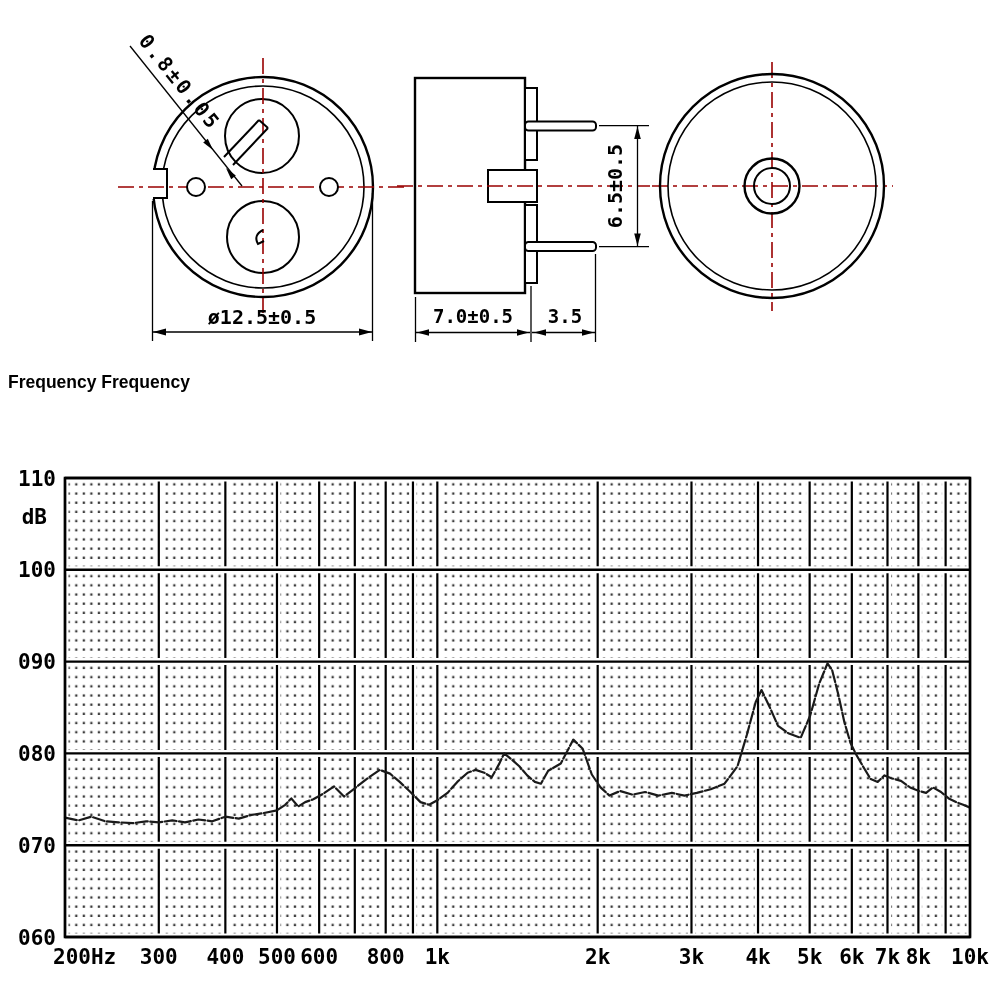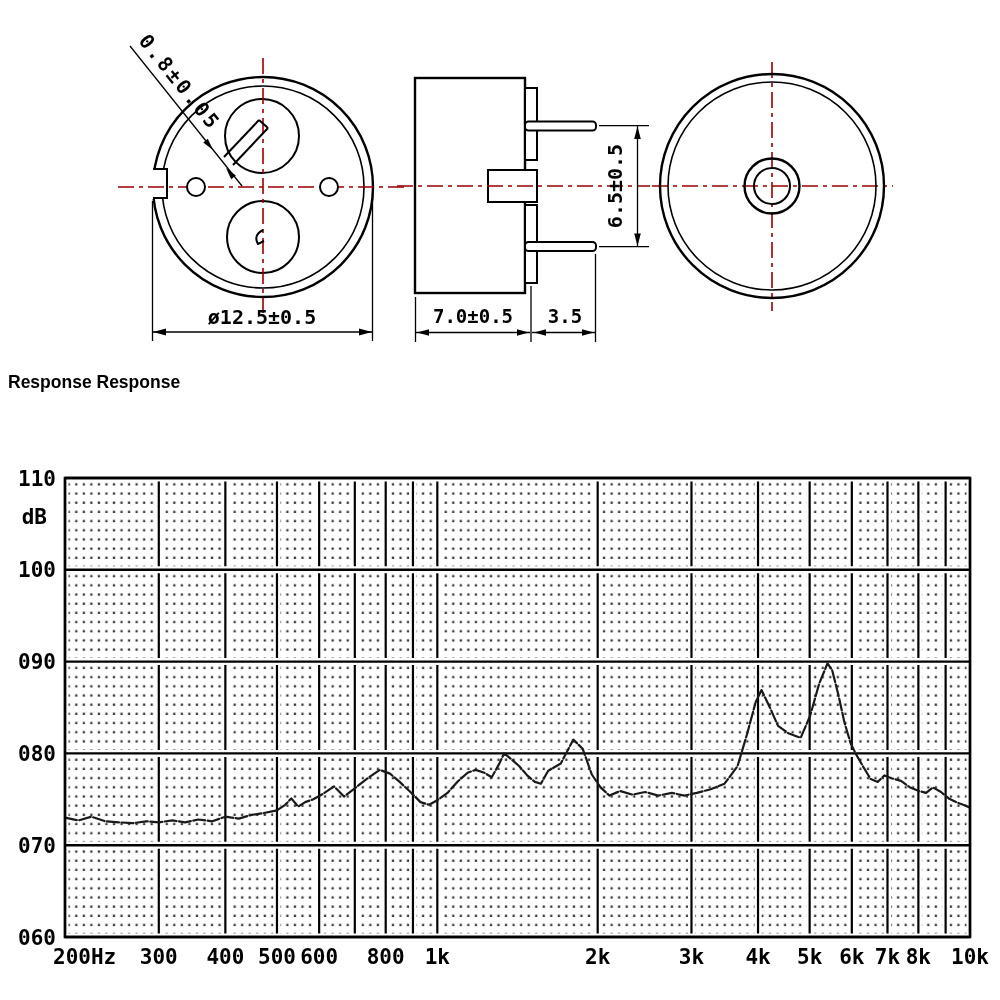--- a/index.html
+++ b/index.html
@@ -90,21 +90,21 @@
     <g>
       <line x1="652" y1="186" x2="893" y2="186" class="centerline"></line>
       <line x1="772" y1="62" x2="772" y2="311" class="centerline"></line>
       <circle cx="772" cy="186" r="112" class="blk" stroke-width="2.4"></circle>
       <circle cx="772" cy="186" r="104" class="blk" stroke-width="1.6"></circle>
       <circle cx="772" cy="186" r="27.5" class="blk" stroke-width="2.4"></circle>
       <circle cx="772" cy="186" r="18" class="blk" stroke-width="2"></circle>
     </g>
   </svg>
 
-  <div id="page-title">Response Response</div>
+  <div id="page-title">Frequency Frequency</div>
 
   <svg id="chart" width="1000" height="560" viewBox="0 0 1000 560">
     <defs>
       <pattern id="dots" x="65" y="40" width="7.54" height="9.18" patternUnits="userSpaceOnUse">
         <rect x="2.6" y="3.2" width="2.3" height="2.3" fill="#3b3b3b"></rect>
       </pattern>
     </defs>
     <rect x="65" y="38" width="905" height="459" fill="url(#dots)"></rect>
     <g id="chart-grid">
         <line x1="65" y1="38" x2="65" y2="497" stroke="#fff" stroke-width="7"></line>

